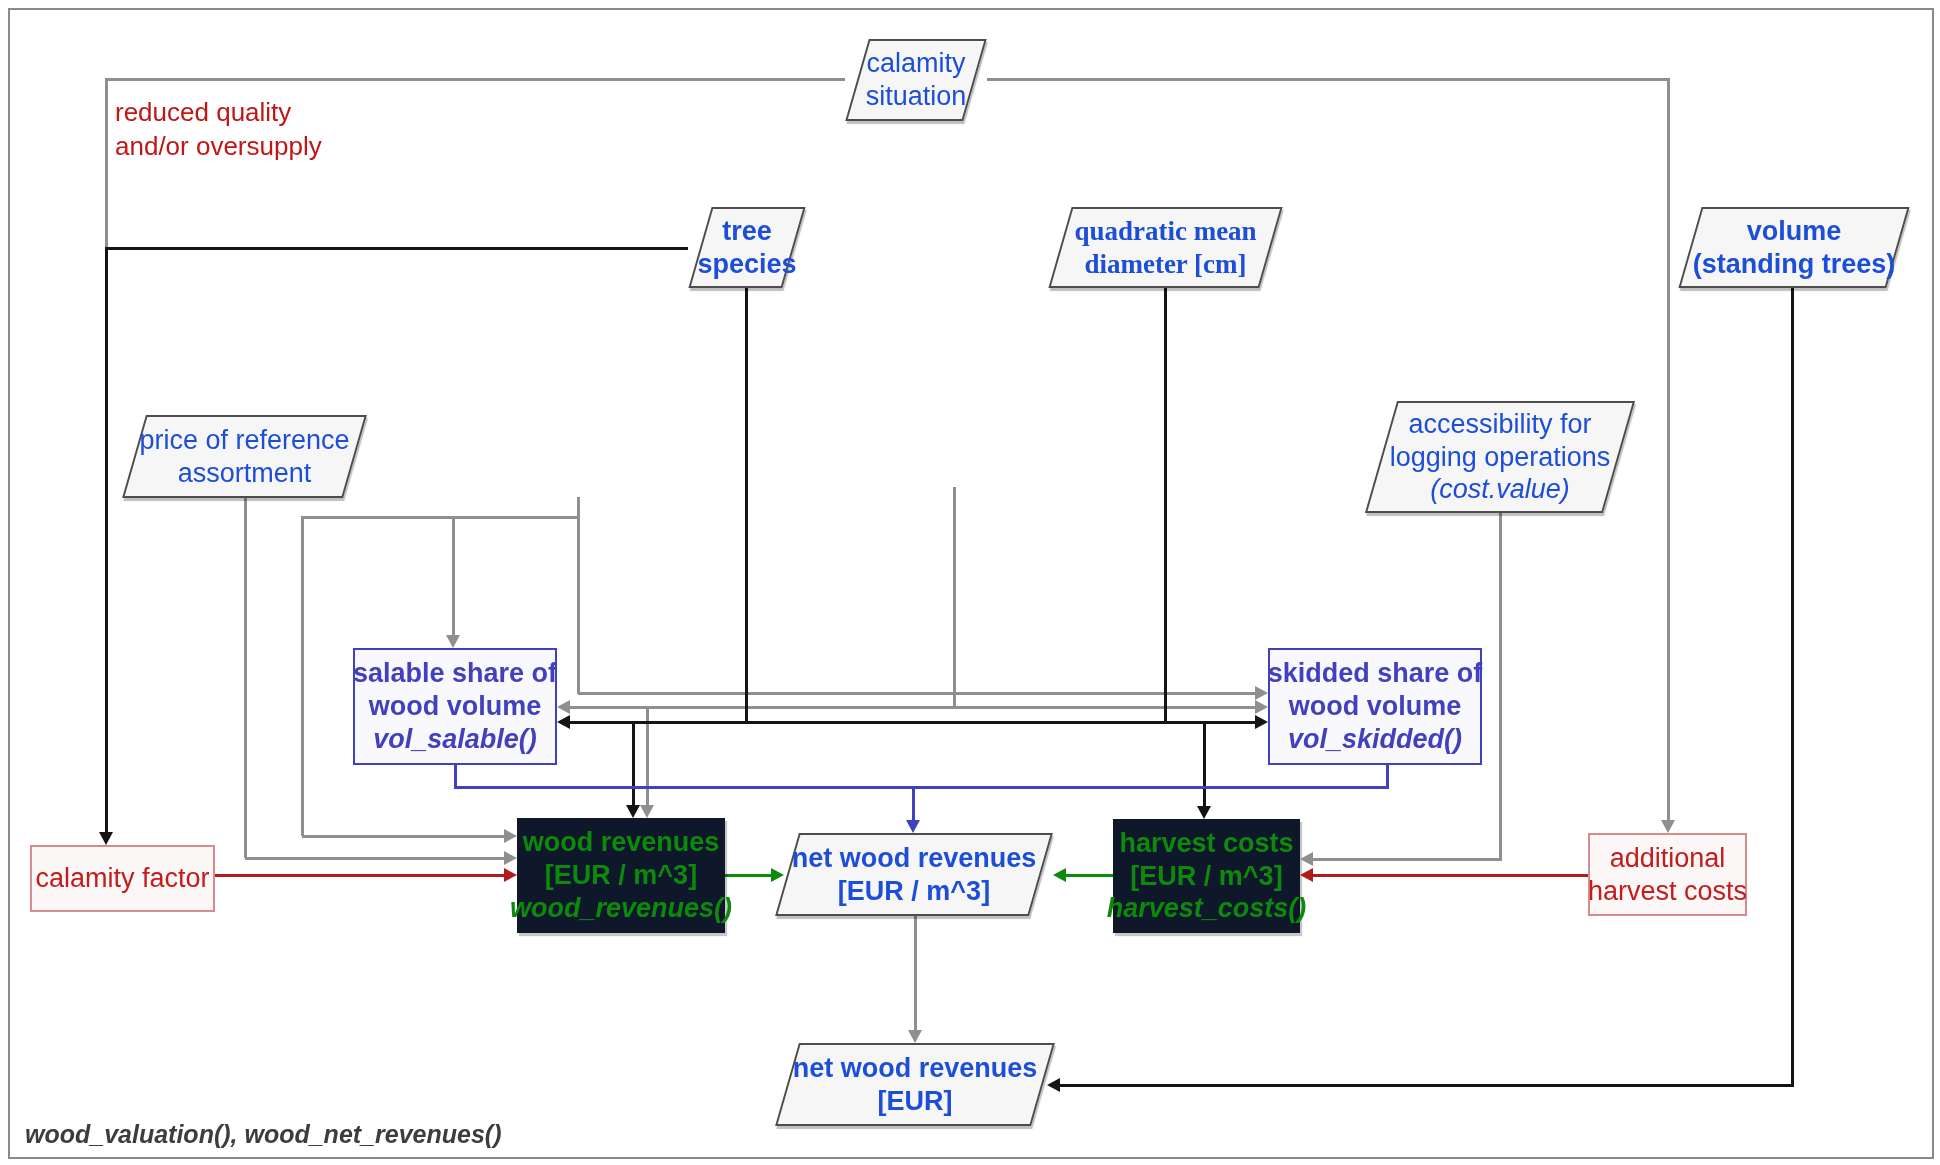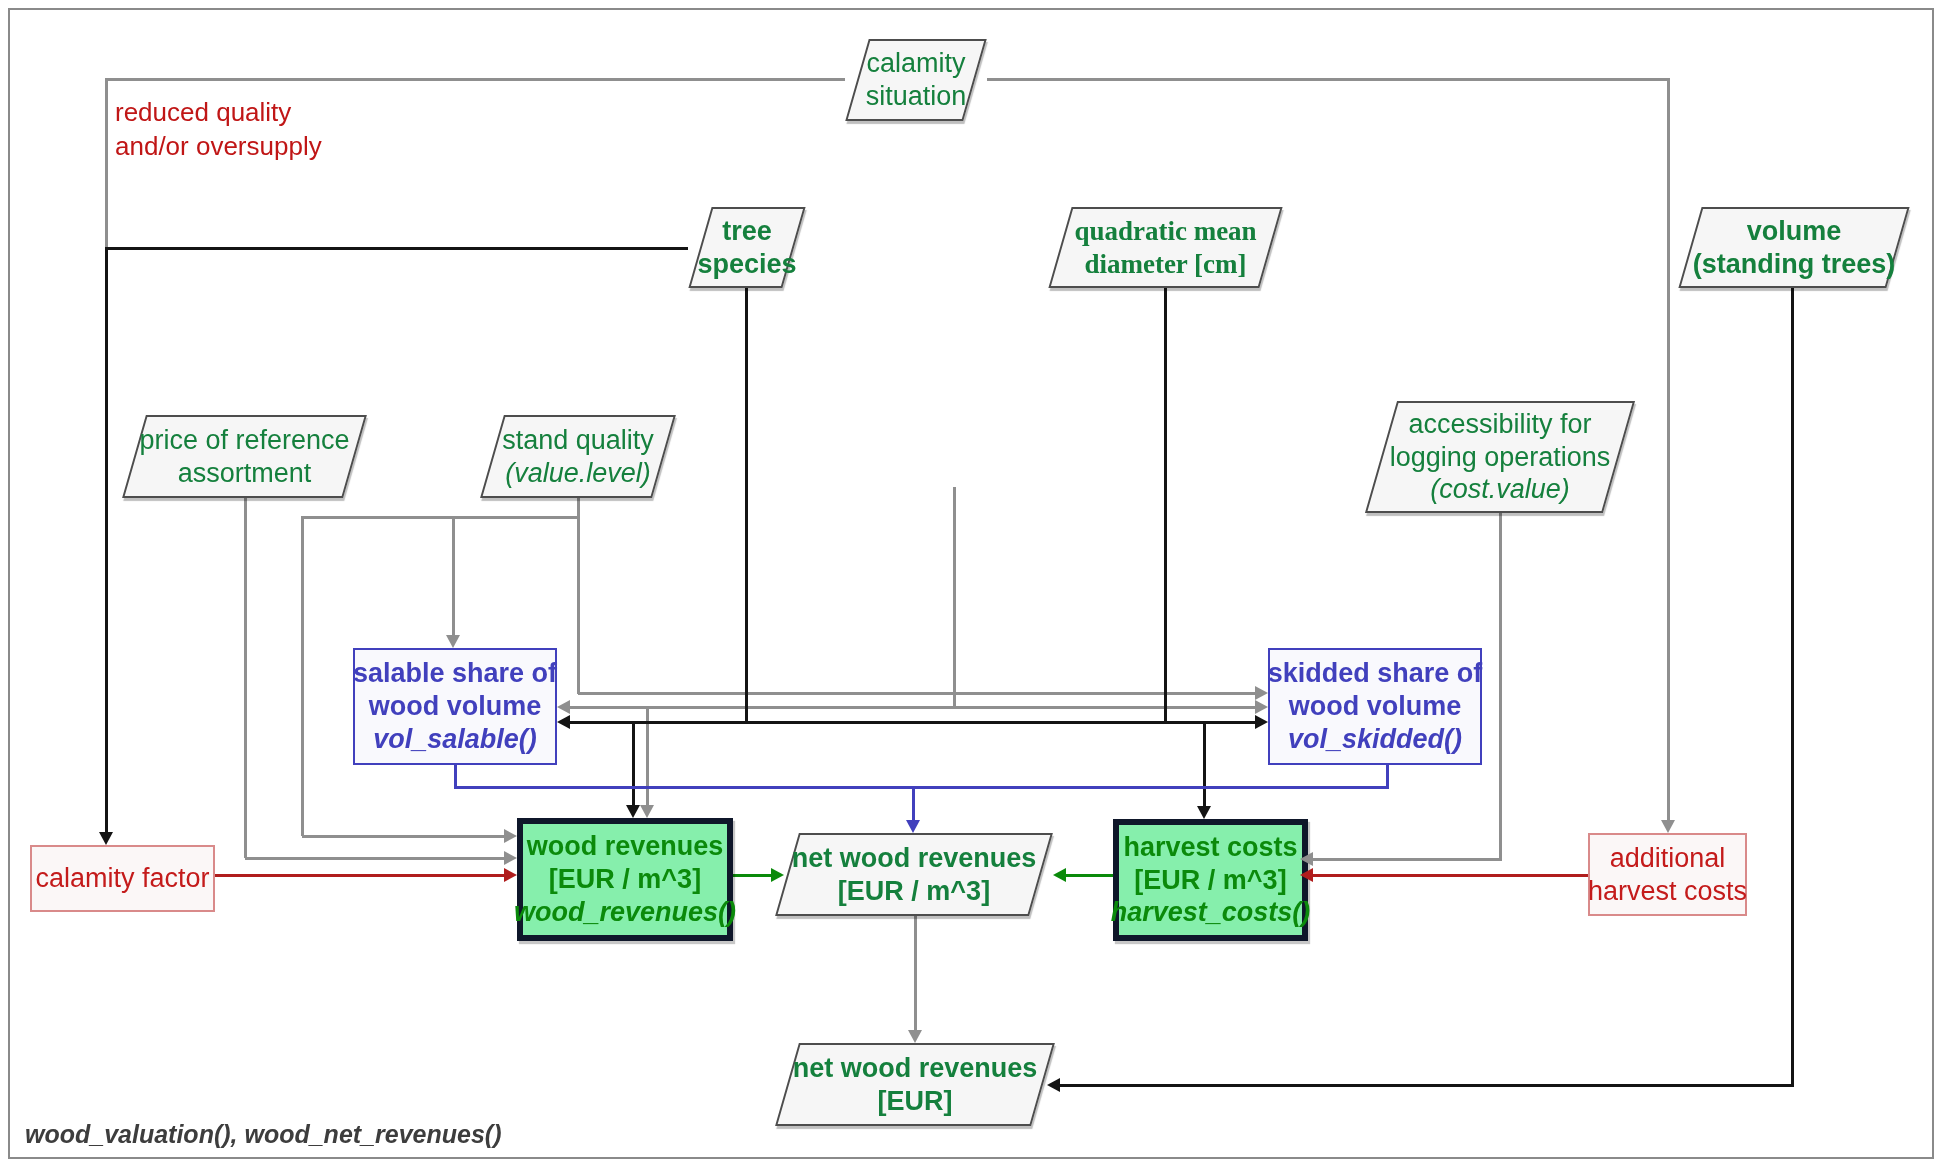--- a/index.html
+++ b/index.html
@@ -19,28 +19,28 @@
   .c-green{color:#0b8a0b;}
 
   
   .ah{position:absolute;width:0;height:0;z-index:3;}
   .ah.r{border-top:7px solid transparent;border-bottom:7px solid transparent;border-left:13px solid currentColor;}
   .ah.l{border-top:7px solid transparent;border-bottom:7px solid transparent;border-right:13px solid currentColor;}
   .ah.d{border-left:7px solid transparent;border-right:7px solid transparent;border-top:13px solid currentColor;}
 
   
   .node{position:absolute;z-index:2;display:flex;flex-direction:column;justify-content:center;align-items:center;
-        font-size:27px;line-height:1.22;color:#15803d;text-align:center;white-space:nowrap;}
+        font-size:27px;line-height:1.22;color:#1d4ed8;text-align:center;white-space:nowrap;}
   .node .shape{position:absolute;inset:0;background:#f6f6f6;border:2px solid #4d4d4d;
                box-shadow:2px 3px 1px rgba(0,0,0,0.25);z-index:-1;}
   .para .shape{transform:skewX(-16deg);}
   .bold{font-weight:700;}
   .it{font-style:italic;}
 
-  .rectbox{border:6px solid #0f172a;background:#86efac;box-shadow:2px 3px 1px rgba(0,0,0,0.22);}
+  .rectbox{border:2px solid #0f172a;background:#0f172a;box-shadow:2px 3px 1px rgba(0,0,0,0.22);}
   .bluebox{border:2px solid #4140bd;background:#f9f9fd;color:#4140bd;font-weight:700;}
   .greentext{color:#0b8a0b;font-weight:700;}
   .redbox{border:2px solid #d98a8a;background:#fbf7f7;color:#c41b1b;}
 
   .note{position:absolute;z-index:2;font-size:26px;line-height:1.3;color:#c01616;text-align:left;white-space:nowrap;}
   .footer{position:absolute;z-index:2;font-size:25px;font-weight:700;font-style:italic;color:#3d3d3d;white-space:nowrap;}
 </style>
 </head>
 <body>
 
@@ -146,25 +146,20 @@
     <span>volume</span>
     <span>(standing trees)</span>
   </div>
 
   <div class="node para" style="left:134px;top:415px;width:221px;height:83px;">
     <div class="shape"></div>
     <span>price of reference</span>
     <span>assortment</span>
   </div>
 
-  <div class="node para" style="left:492px;top:415px;width:172px;height:83px;">
-    <div class="shape"></div>
-    <span>stand quality</span>
-    <span class="it">(value.level)</span>
-  </div>
 
 
   <div class="node para" style="left:1381px;top:401px;width:238px;height:112px;">
     <div class="shape"></div>
     <span>accessibility for</span>
     <span>logging operations</span>
     <span class="it">(cost.value)</span>
   </div>
 
   <div class="node bluebox" style="left:353px;top:648px;width:200px;height:113px;">

